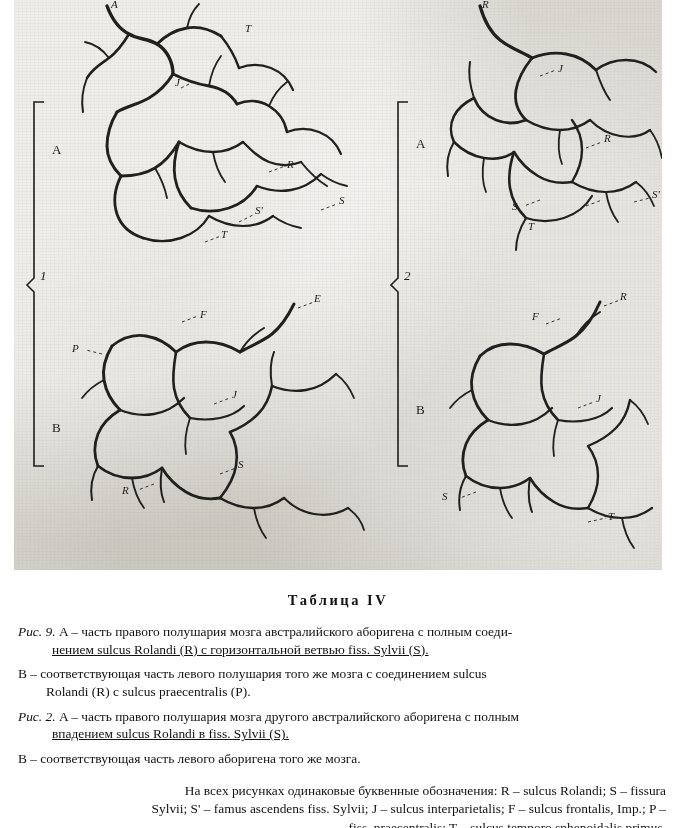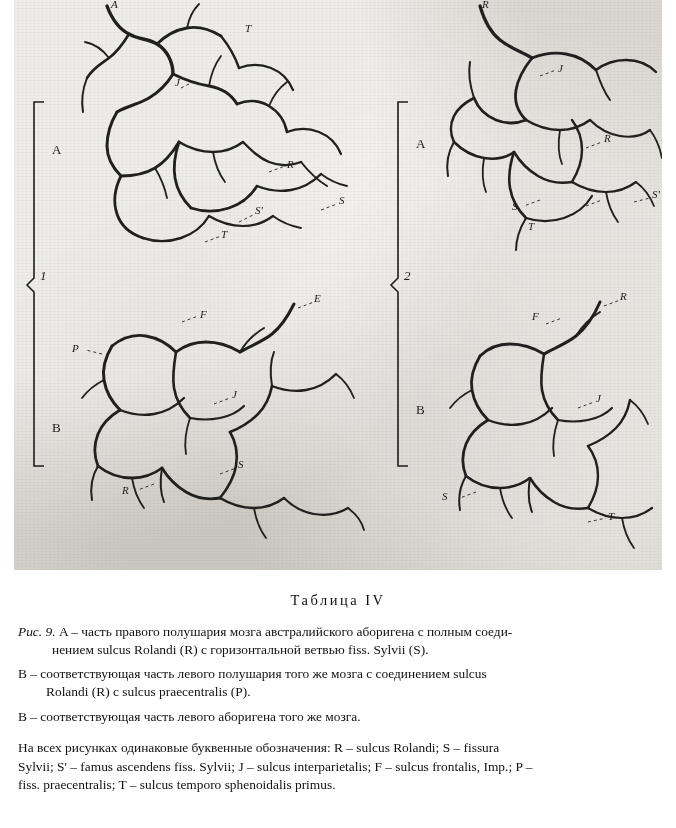--- a/index.html
+++ b/index.html
@@ -64,51 +64,53 @@
     position: absolute;
     left: 0;
     top: 578px;
     width: 676px;
     padding: 0 10px;
     box-sizing: border-box;
   }
   .plate-title {
     text-align: center;
     font-size: 14.5px;
-    font-weight: normal;
+    font-weight: bold;
     letter-spacing: 2.5px;
     margin: 14px 0 14px 0;
     font-family: "Liberation Serif", serif;
   }
   .cap-par {
     font-size: 13.4px;
     line-height: 1.32;
     margin: 0 0 7px 0;
     padding-left: 8px;
     text-indent: 0;
   }
   .cap-par .lead {
     font-style: italic;
   }
   .cap-indent {
     display: block;
     padding-left: 34px;
+    text-decoration: underline;
   }
   .cap-indent2 {
     display: block;
     padding-left: 28px;
   }
   .cap-final {
     font-size: 13.4px;
     line-height: 1.38;
     margin: 14px 0 0 0;
     padding-left: 8px;
   }
   .hang {
     display: block;
+    text-align: right;
   }
 </style>
 </head>
 <body>
 
 <div class="plate">
   <div class="grain"></div>
 
   <svg style="position:absolute;left:10px;top:100px;" width="26" height="370">
     <path d="M20 2 L10 2 L10 178 L3 185 L10 192 L10 366 L20 366" fill="none" stroke="#1d1d1d" stroke-width="1.6"></path>
@@ -320,20 +322,25 @@
     <span class="lead">Рис. 9.</span>
     <span>A – часть правого полушария мозга австралийского аборигена с полным соеди-</span>
     <span class="cap-indent">нением sulcus Rolandi (R) с горизонтальной ветвью fiss. Sylvii (S).</span>
   </p>
 
   <p class="cap-par">
     <span>B – соответствующая часть левого полушария того же мозга с соединением sulcus</span>
     <span class="cap-indent2">Rolandi (R) с sulcus praecentralis (P).</span>
   </p>
 
+  <p class="cap-par">
+    <span class="lead">Рис. 2.</span>
+    <span>A – часть правого полушария мозга другого австралийского аборигена с полным</span>
+    <span class="cap-indent">впадением sulcus Rolandi в fiss. Sylvii (S).</span>
+  </p>
 
   <p class="cap-par">
     <span>B – соответствующая часть левого аборигена того же мозга.</span>
   </p>
 
   <p class="cap-final">
     <span class="hang">На всех рисунках одинаковые буквенные обозначения: R – sulcus Rolandi; S – fissura</span>
     <span class="hang">Sylvii; S' – famus ascendens fiss. Sylvii; J – sulcus interparietalis; F – sulcus frontalis, Imp.; P –</span>
     <span class="hang">fiss. praecentralis; T – sulcus temporo sphenoidalis primus.</span>
   </p>

